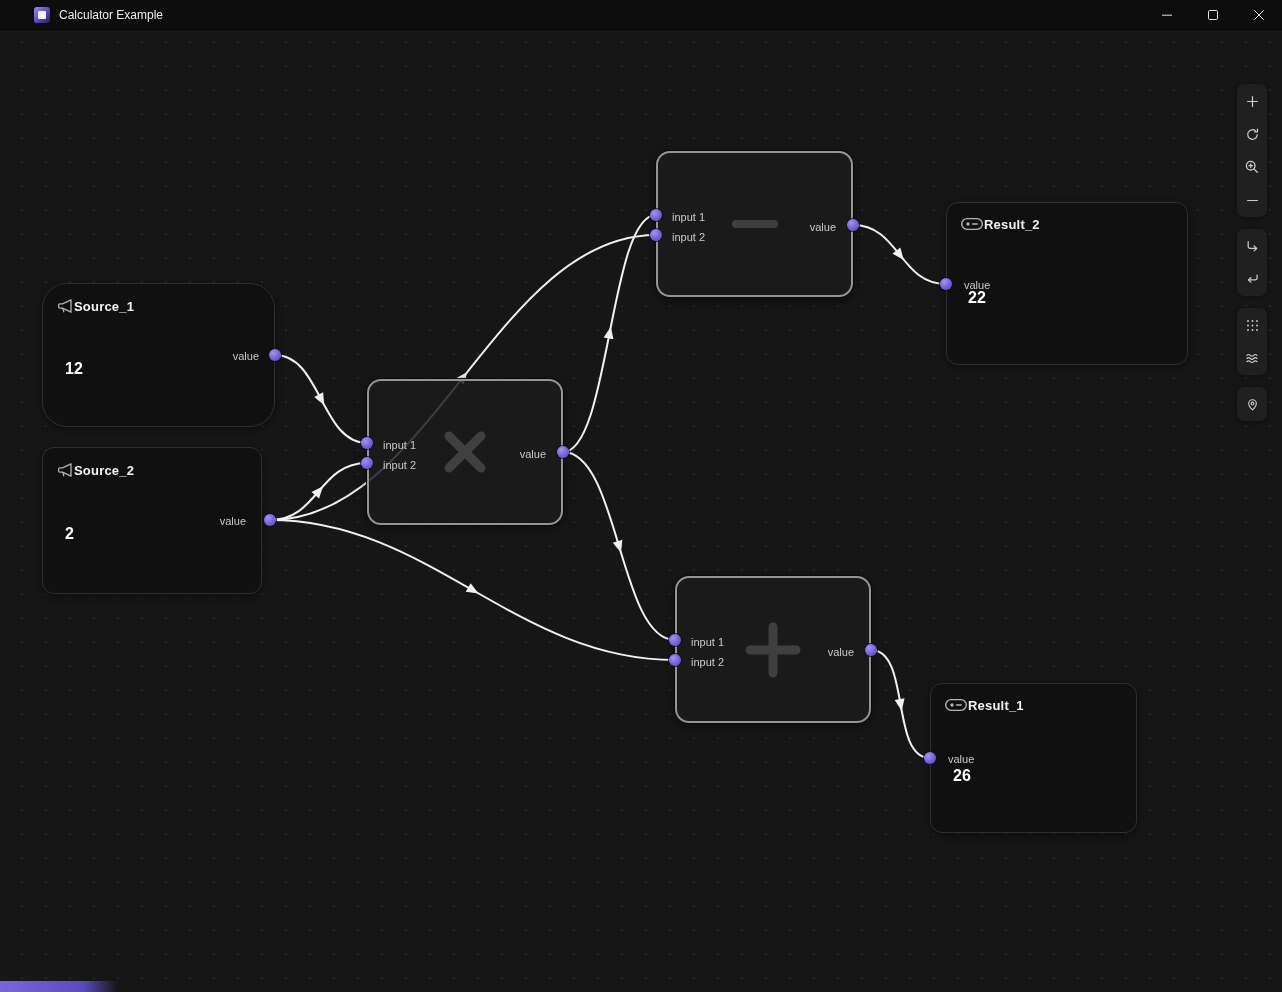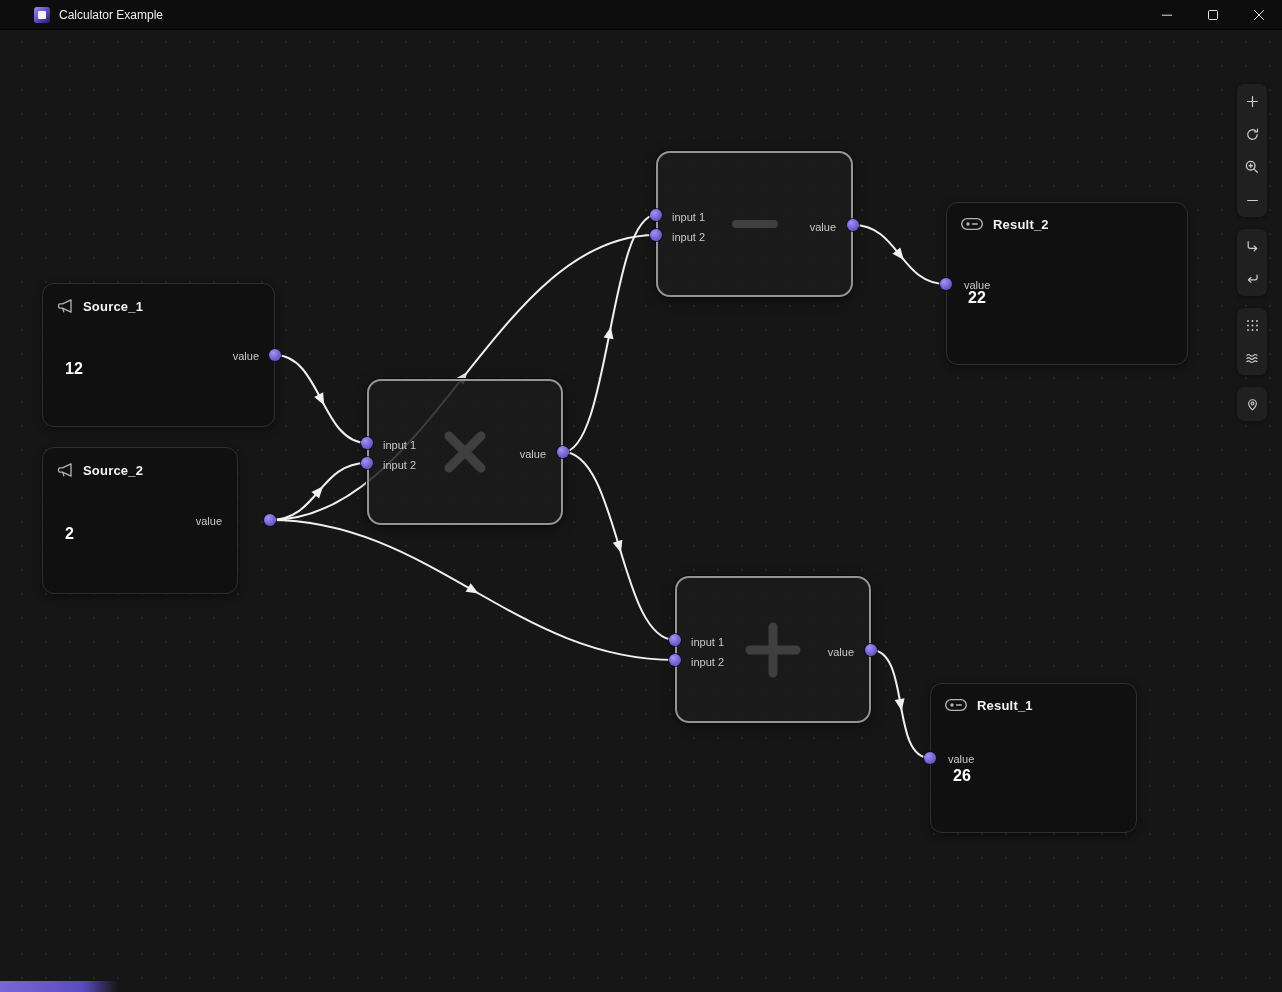--- a/index.html
+++ b/index.html
@@ -30,21 +30,21 @@
 
   
   .nodes-layer, .ports-layer { position:absolute; inset:0; }
   .nodes-layer { z-index:2; }
   .ports-layer { z-index:4; }
   .node { position:absolute; border-radius:12px; }
   .node-source, .node-result { background:rgba(16,16,16,0.93); border:1px solid #2f2f2f;
             box-shadow:0 3px 10px rgba(0,0,0,0.45); }
   .node-operation { background:rgba(28,28,28,0.84); border:2px solid #949494; border-radius:14px;
             box-shadow:0 0 0 1px #0a0a0a, 0 3px 12px rgba(0,0,0,0.5); }
-  .node-header { position:absolute; top:13px; left:13px; display:flex; align-items:center; gap:9px; }
+  .node-header { position:absolute; top:13px; left:13px; display:flex; align-items:center; }
   .node-icon { color:#b4b4b4; display:flex; align-items:center; }
   .node-title { font-size:13px; font-weight:bold; color:#f3f3f3; letter-spacing:0.2px; }
   .port-label { position:absolute; font-size:11px; color:#c9c9c9; transform:translateY(-50%);
                 line-height:1; white-space:nowrap; }
   .port-label.left { left:14px; }
   .port-label.right { right:15px; }
   .node-result .port-label.left { left:17px; }
   .node-value { position:absolute; font-size:16px; font-weight:bold; color:#ffffff;
                 transform:translateY(-50%); line-height:1; }
   .glyph { position:absolute; left:50%; top:50%; transform:translate(-50%,-50%);
@@ -85,36 +85,36 @@
         <path d="M563 452 C 619 452, 619 640, 675 640" class="edge"></path>
         <polygon points="620.9983361062011,552.7086997851039 612.7806886490679,542.6354545150695 622.3645454849305,539.7806886490679" class="edge-arrow"></polygon>
         <path d="M270 520 C 430 520, 515 660, 675 660" class="edge"></path>
         <polygon points="478.57770199487123,593.4729725684979 465.67808959759356,591.8605210188382 470.63947898116186,583.1780895975935" class="edge-arrow"></polygon>
         <path d="M853 225 C 899.5 225, 899.5 284, 946 284" class="edge"></path>
         <polygon points="903.8329766411157,259.9977553080822 892.4780486077159,253.668015237881 900.331984762119,247.4780486077158" class="edge-arrow"></polygon>
         <path d="M871 650 C 911 650, 890 758, 930 758" class="edge"></path>
         <polygon points="901.7128556018829,710.8941265791238 894.709298442138,699.9419493019708 904.5580506980292,698.209298442138" class="edge-arrow"></polygon>
       </svg>
     <div class="nodes-layer">
-        <div class="node node-source" style="left: 42px; top: 283px; width: 233px; height: 144px;">
+        <div class="node node-source" style="left: 42px; top: 283px; width: 233px; height: 144px; border-radius: 25px;">
           <div class="node-header">
             <span class="node-icon">
               <span class="svg-icon">
                 <svg width="18" height="18" viewBox="0 0 18 18">
                   <path d="M15 2.8L6.5 6.8H4a1.4 1.4 0 0 0-1.4 1.4v1.6A1.4 1.4 0 0 0 4 11.2h2.5L15 15.2z" fill="none" stroke="currentColor" stroke-width="1.3" stroke-linejoin="round"></path>
                   <path d="M6.8 11.6l1 3.2" stroke="currentColor" stroke-width="1.3" stroke-linecap="round" fill="none"></path>
                 </svg>
               </span>
             </span>
             <span class="node-title">Source_1</span>
           </div>
           <div class="port-label right" style="top:72px">value</div>
           <div class="node-value" style="left:22px;top:85px">12</div>
         </div>
-        <div class="node node-source" style="left: 42px; top: 447px; width: 196px; height: 147px;">
+        <div class="node node-source" style="left: 42px; top: 447px; width: 220px; height: 147px;">
           <div class="node-header">
             <span class="node-icon">
               <span class="svg-icon">
                 <svg width="18" height="18" viewBox="0 0 18 18">
                   <path d="M15 2.8L6.5 6.8H4a1.4 1.4 0 0 0-1.4 1.4v1.6A1.4 1.4 0 0 0 4 11.2h2.5L15 15.2z" fill="none" stroke="currentColor" stroke-width="1.3" stroke-linejoin="round"></path>
                   <path d="M6.8 11.6l1 3.2" stroke="currentColor" stroke-width="1.3" stroke-linecap="round" fill="none"></path>
                 </svg>
               </span>
             </span>
             <span class="node-title">Source_2</span>

